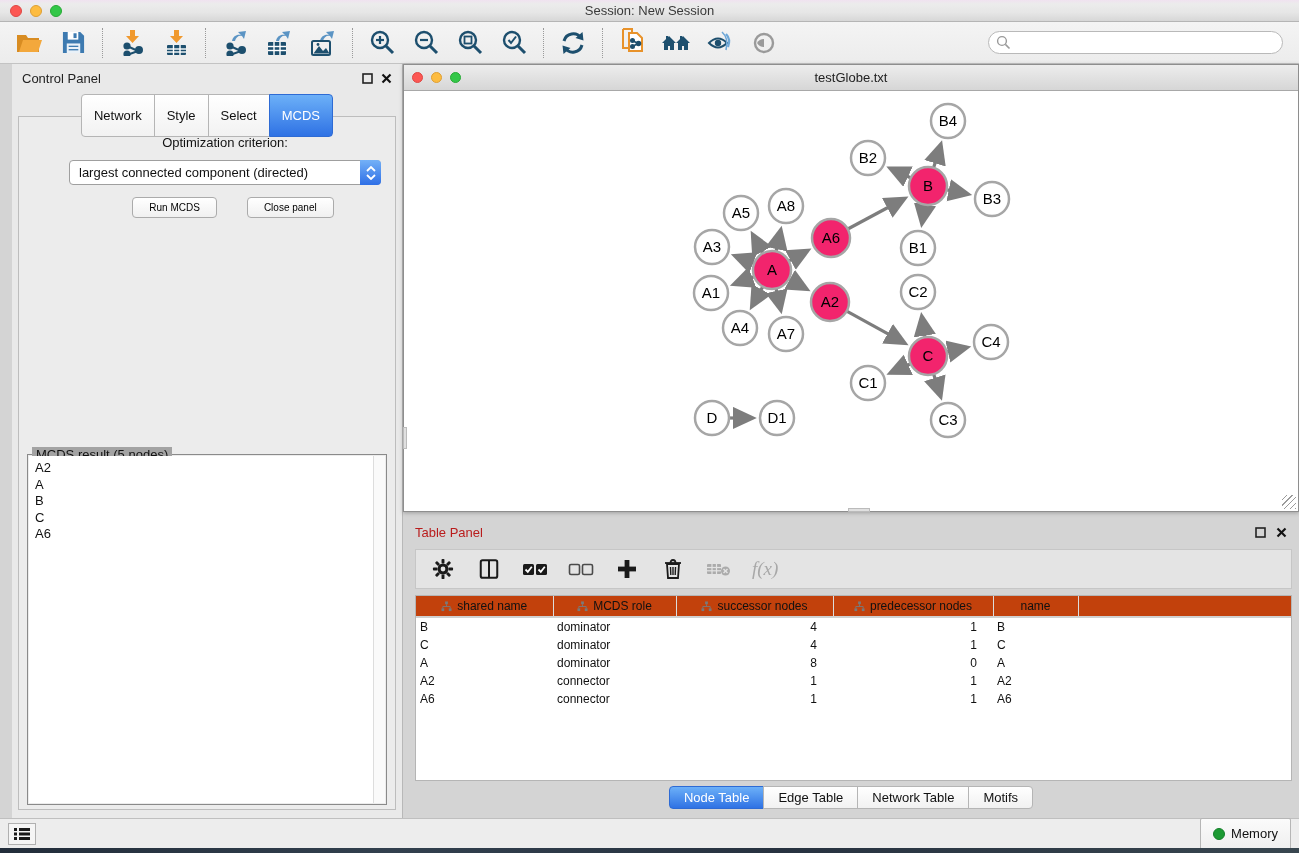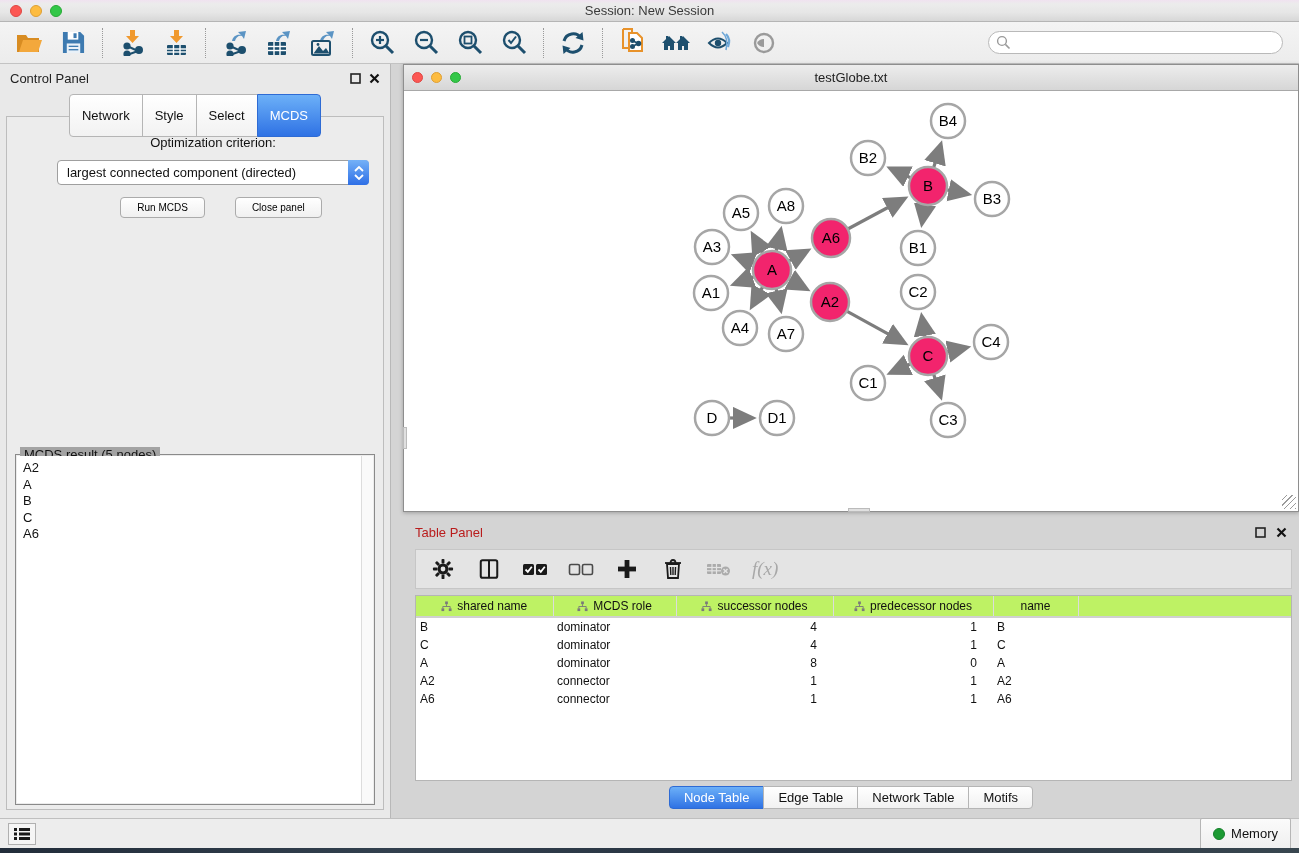--- a/index.html
+++ b/index.html
@@ -33,21 +33,21 @@
   .search-wrap input { width:295px; height:23px; border:1px solid #b9b9b9;
     border-radius:12px; background:#fff; padding:0 8px 0 26px; font-size:12px;
     font-family:"Liberation Sans",sans-serif; outline:none; }
   .search-glyph { position:absolute; left:8px; top:4px; }
 
   
   .workspace { position:absolute; left:0; top:64px; width:1299px; height:754px;
     background:#d4d4d4; }
 
   
-  .control-panel { position:absolute; left:0; top:0; width:391px; height:754px;
+  .control-panel { position:absolute; left:12px; top:0; width:391px; height:754px;
     background:#e9e9e9; border-right:1px solid #b8b8b8; }
   .panel-head { height:28px; display:flex; align-items:center; padding:0 10px; }
   .panel-head .ph-title { font-size:13px; color:#222; }
   .ph-icons { margin-left:auto; display:flex; gap:8px; align-items:center; }
   .cp-tabs { display:flex; justify-content:center; margin-top:2px; position:relative; z-index:2; }
   .cp-tab { border:1px solid #b5b5b5; background:linear-gradient(#ffffff,#f2f2f2);
     padding:13px 12px; font-size:13px; color:#111; margin-left:-1px; cursor:default; }
   .cp-tab:first-child { border-radius:4px 0 0 4px; margin-left:0; }
   .cp-tab:last-child { border-radius:0 4px 4px 0; }
   .cp-tab.selected { background:linear-gradient(#6cb0f8,#2f72e4); color:#fff;
@@ -97,21 +97,21 @@
   .tp-toolbar { position:absolute; left:12px; right:7px; top:30px; height:40px;
     background:#e4e4e4; border:1px solid #c6c6c6; display:flex; align-items:center;
     gap:20px; padding:0 14px; }
   .tp-toolbar .ticon { display:flex; align-items:center; justify-content:center;
     width:26px; height:26px; cursor:default; }
   .fx-label { font-family:"Liberation Serif",serif; font-style:italic; font-size:19px;
     color:#a8a8a8; cursor:default; }
   .tp-table { position:absolute; left:12px; right:7px; top:76px; bottom:32px;
     background:#fff; border:1px solid #b5b5b5; overflow:hidden; }
   .tp-table table { border-collapse:collapse; width:100%; font-size:12px; }
-  .tp-table th { background:#bef264; border-bottom:2px solid #d0d0d0;
+  .tp-table th { background:#c2410c; border-bottom:2px solid #d0d0d0;
     border-right:1px solid #dcdcdc; font-weight:normal; padding:3px 4px; height:21px; }
   .tp-table th .th-inner { display:flex; align-items:center; justify-content:center; gap:5px; }
   .tp-table td { padding:2px 4px; height:16px; }
   .tp-table td.num { text-align:right; padding-right:16px; }
   .tp-tabs { position:absolute; left:0; right:0; bottom:4px; display:flex;
     justify-content:center; }
   .tp-tab { border:1px solid #b5b5b5; background:linear-gradient(#ffffff,#f1f1f1);
     padding:3px 14px; font-size:13px; margin-left:-1px; cursor:default; }
   .tp-tab:first-child { border-radius:4px 0 0 4px; margin-left:0; }
   .tp-tab:last-child { border-radius:0 4px 4px 0; }

